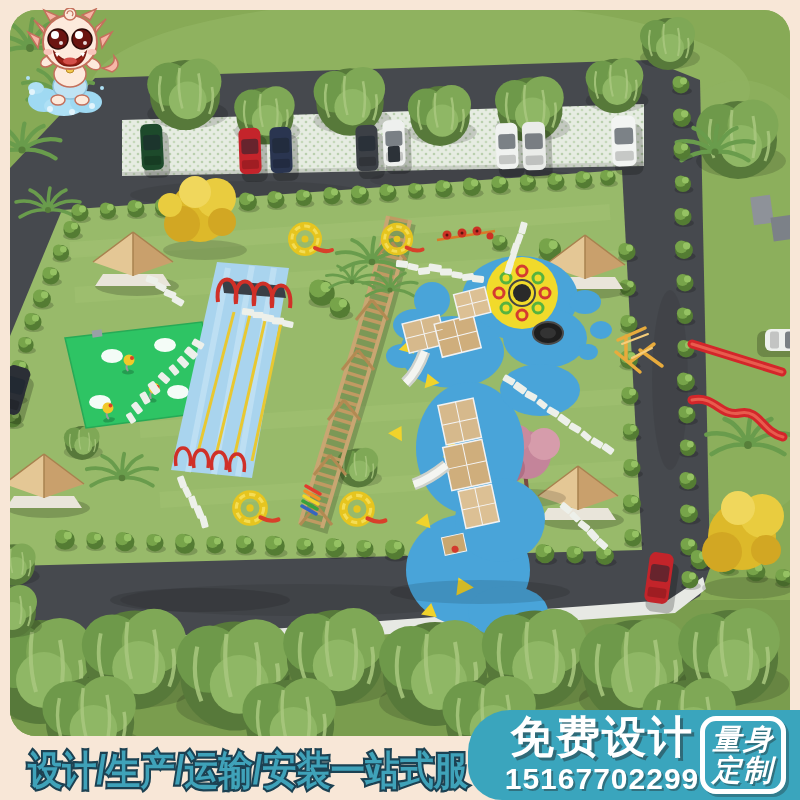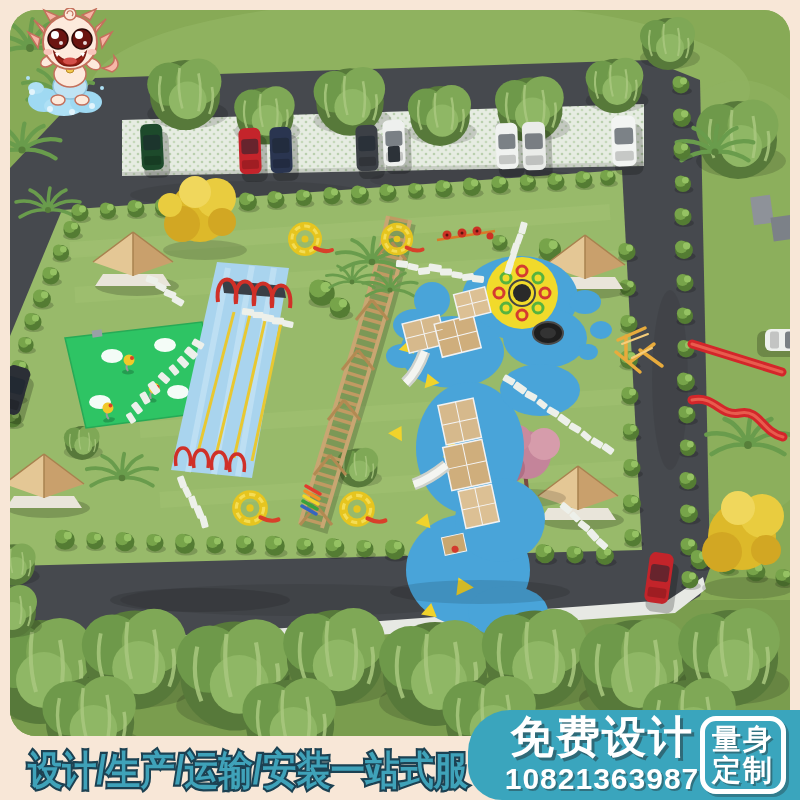--- a/index.html
+++ b/index.html
@@ -34,21 +34,21 @@
     text-shadow:2px 2px 0 rgba(35,35,35,.4);white-space:nowrap;
   }
   .promo-badge{
     border:5px solid #fff;border-radius:16px;padding:3px 7px;
     box-shadow:3px 3px 0 rgba(30,30,30,.3);
     display:flex;flex-direction:column;align-items:center;justify-content:center;
     margin-right:6px;
   }
   .promo-badge span{
     color:#fff;font-size:29px;font-weight:900;line-height:1.08;letter-spacing:2px;
-    text-shadow:2px 2px 0 rgba(35,35,35,.4);white-space:nowrap;
+    text-shadow:2px 2px 0 rgba(35,35,35,.4);white-space:nowrap;font-style:italic;
   }
 </style>
 </head>
 <body>
 
 <div class="scene-wrap">
 <svg width="780" height="726" viewBox="10 10 780 726">
   <defs>
     <g id="bush">
       <ellipse cx="1" cy="6" rx="10" ry="4" fill="#000" opacity="0.18"></ellipse>
@@ -604,19 +604,19 @@
 
 <div class="service-text-wrap">
   <svg width="460" height="56" viewBox="0 0 460 56">
     <text x="4" y="42" font-size="40" font-weight="bold" font-family="Liberation Sans, sans-serif" fill="#3fa2b9" stroke="#1c4152" stroke-width="4.5" paint-order="stroke" textLength="440" lengthAdjust="spacingAndGlyphs">设计/生产/运输/安装一站式服</text>
   </svg>
 </div>
 
 <div class="promo-panel">
   <div class="promo-left">
     <div class="promo-title">免费设计</div>
-    <div class="promo-phone">10821363987</div>
+    <div class="promo-phone">15167702299</div>
   </div>
   <div class="promo-badge">
     <span>量身</span>
     <span>定制</span>
   </div>
 </div>
 
 </body></html>

